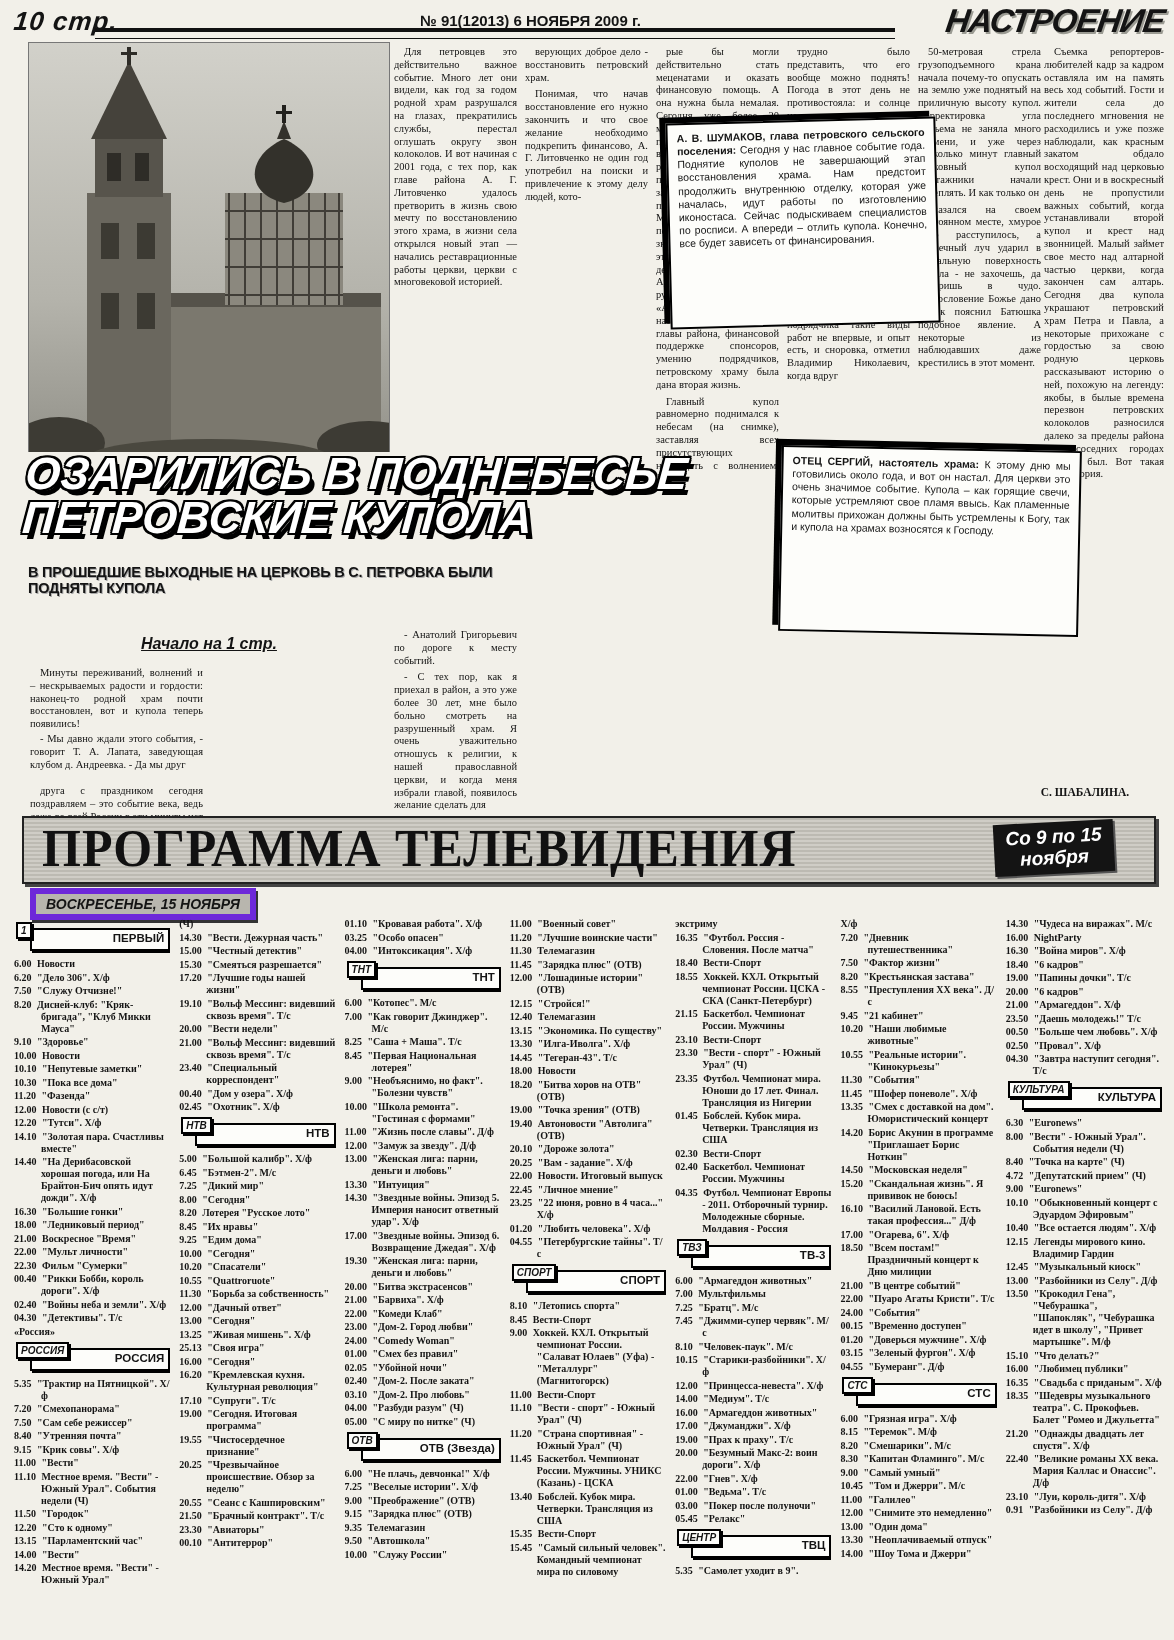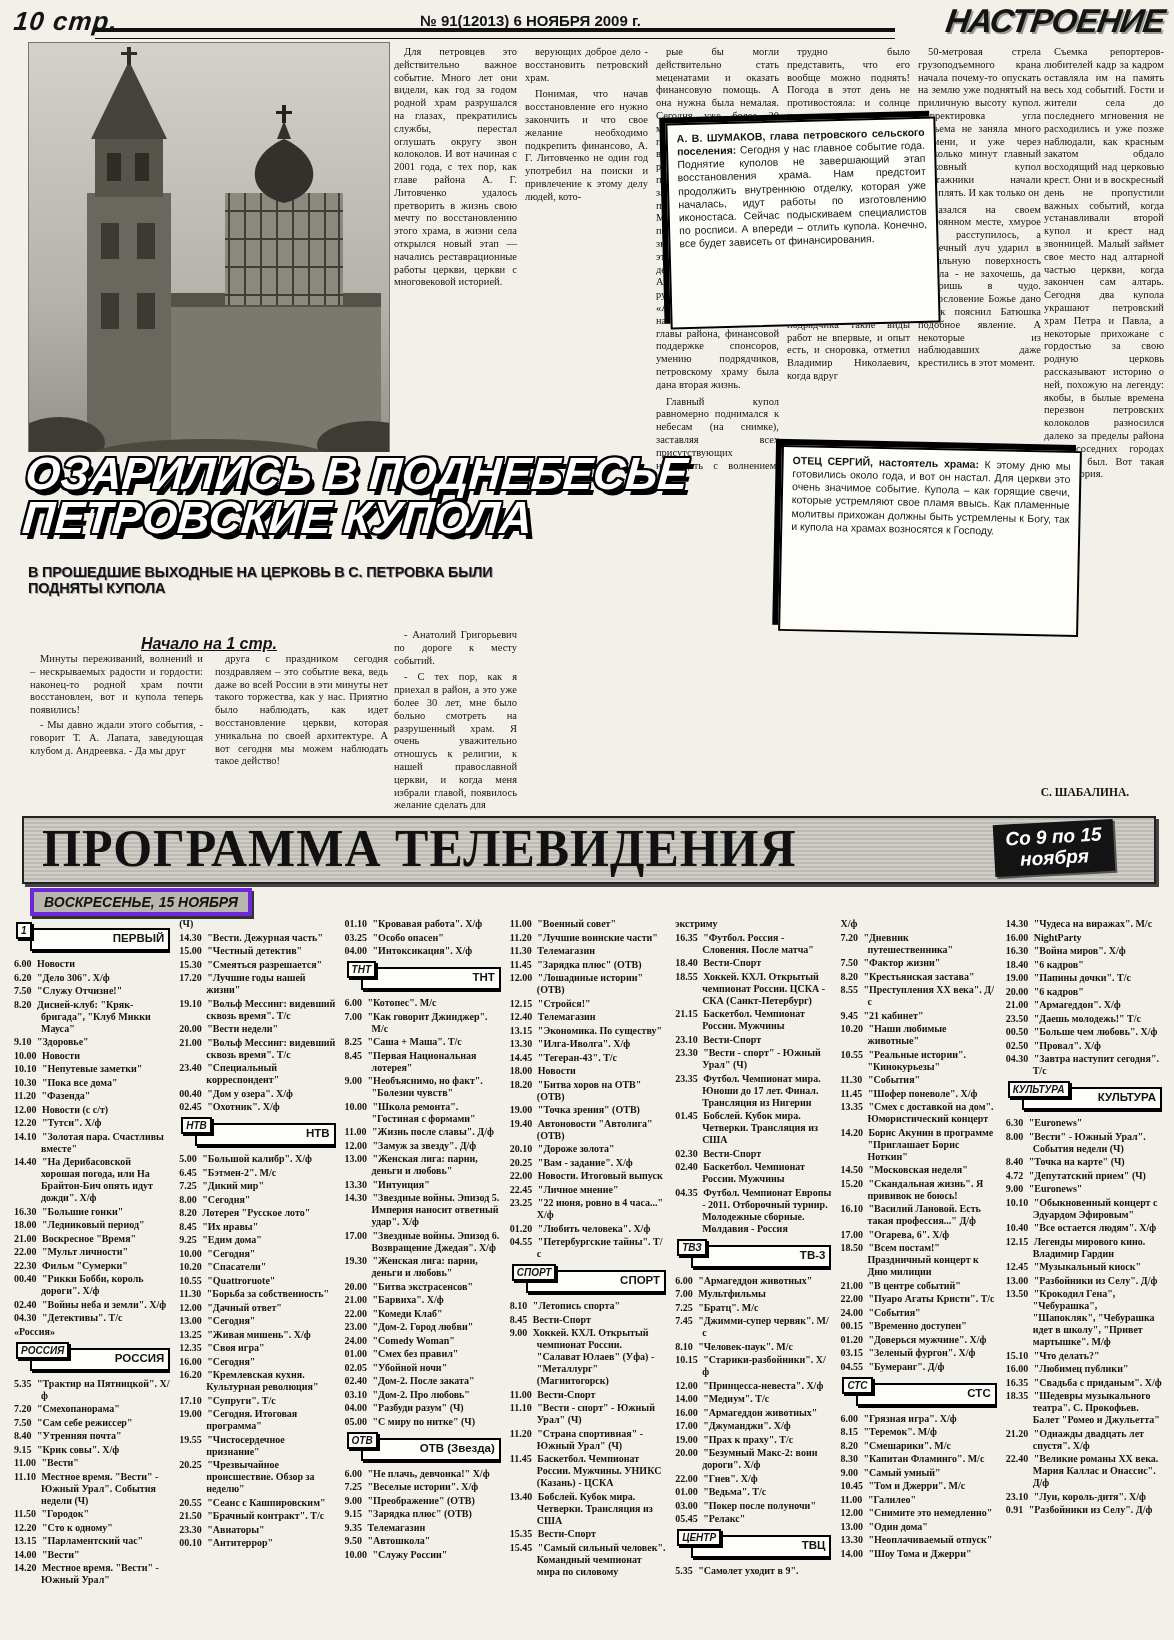--- a/index.html
+++ b/index.html
@@ -46,35 +46,35 @@
             transform:skewX(-4deg);}
   .hl{color:#fff;font-size:45px;line-height:.98;letter-spacing:0px;white-space:nowrap;
       text-shadow:-2px -2px 0 #000,2px -2px 0 #000,-2px 2px 0 #000,2px 2px 0 #000,
                   -2px 0 0 #000,2px 0 0 #000,0 -2px 0 #000,0 2px 0 #000,5px 6px 0 #000;}
   .subhead{position:absolute;left:28px;top:524px;width:540px;z-index:8;
            font:900 14.5px "Liberation Sans",sans-serif;letter-spacing:-.2px;
            text-shadow:1px 1px 0 #aaa;}
 
   .bottom-lead{position:absolute;left:30px;top:595px;width:358px;height:173px;}
   .lead-head{font:900 16px "Liberation Sans",sans-serif;font-style:italic;
-             text-decoration:underline;text-align:center;margin-bottom:0;}
-  .bcols{display:flex;gap:12px;}
+             text-decoration:underline;text-align:center;margin-bottom:14px;}
+  .bcols{display:flex;gap:12px;flex-direction:column;}
   .bcol{width:173px;font:10.5px/1.22 "Liberation Serif",serif;text-align:justify;}
   .bcol p{margin:0 0 2px;text-indent:10px;}
 
   
   .tvbanner{position:absolute;left:22px;top:816px;width:1130px;height:64px;
             background:repeating-linear-gradient(0deg,#cfcdc6 0 2px,#bcbab2 2px 4px);
             border:2px solid #222;box-shadow:3px 3px 0 #444;}
   .tvbanner .big{position:absolute;left:18px;top:1px;font:900 50px "Liberation Serif",serif;
                  letter-spacing:1px;color:#111;transform:scaleY(1.05);}
   .dates{position:absolute;right:40px;top:4px;background:#141414;color:#fff;
          font:900 19px "Liberation Sans",sans-serif;font-style:italic;text-align:center;
          line-height:1.1;padding:5px 12px;transform:rotate(-3deg);box-shadow:2px 2px 0 #555;}
-  .daytag{position:absolute;left:30px;top:888px;background:#b8b6ae;border:4px solid #6d28d9;
+  .daytag{position:absolute;left:30px;top:888px;background:#b8b6ae;border:6px solid #6d28d9;
           box-shadow:2px 3px 0 #333;padding:2px 10px;
           font:900 14px "Liberation Sans",sans-serif;font-style:italic;}
 
   
   #tv-grid{position:absolute;left:14px;top:918px;width:1148px;height:716px;
            display:grid;grid-template-columns:repeat(7,1fr);column-gap:9px;overflow:hidden;}
   .tvcol{overflow:hidden;}
   .pr{font:bold 10px/1.2 "Liberation Serif",serif;margin-bottom:1.5px;
       padding-left:27px;text-indent:-27px;}
   .pr b{font-weight:900;margin-right:3px;}
@@ -286,21 +286,21 @@
         <div class="pr"><b>8.20</b><span> Лотерея "Русское лото"</span></div>
         <div class="pr"><b>8.45</b><span> "Их нравы"</span></div>
         <div class="pr"><b>9.25</b><span> "Едим дома"</span></div>
         <div class="pr"><b>10.00</b><span> "Сегодня"</span></div>
         <div class="pr"><b>10.20</b><span> "Спасатели"</span></div>
         <div class="pr"><b>10.55</b><span> "Quattroruote"</span></div>
         <div class="pr"><b>11.30</b><span> "Борьба за собственность"</span></div>
         <div class="pr"><b>12.00</b><span> "Дачный ответ"</span></div>
         <div class="pr"><b>13.00</b><span> "Сегодня"</span></div>
         <div class="pr"><b>13.25</b><span> "Живая мишень". Х/ф</span></div>
-        <div class="pr"><b>12.35</b><span> "Своя игра"</span></div>
+        <div class="pr"><b>25.13</b><span> "Своя игра"</span></div>
         <div class="pr"><b>16.00</b><span> "Сегодня"</span></div>
         <div class="pr"><b>16.20</b><span> "Кремлевская кухня. Культурная революция"</span></div>
         <div class="pr"><b>17.10</b><span> "Супруги". Т/с</span></div>
         <div class="pr"><b>19.00</b><span> "Сегодня. Итоговая программа"</span></div>
         <div class="pr"><b>19.55</b><span> "Чистосердечное признание"</span></div>
         <div class="pr"><b>20.25</b><span> "Чрезвычайное происшествие. Обзор за неделю"</span></div>
         <div class="pr"><b>20.55</b><span> "Сеанс с Кашпировским"</span></div>
         <div class="pr"><b>21.50</b><span> "Брачный контракт". Т/с</span></div>
         <div class="pr"><b>23.30</b><span> "Авиаторы"</span></div>
         <div class="pr"><b>00.10</b><span> "Антитеррор"</span></div>

